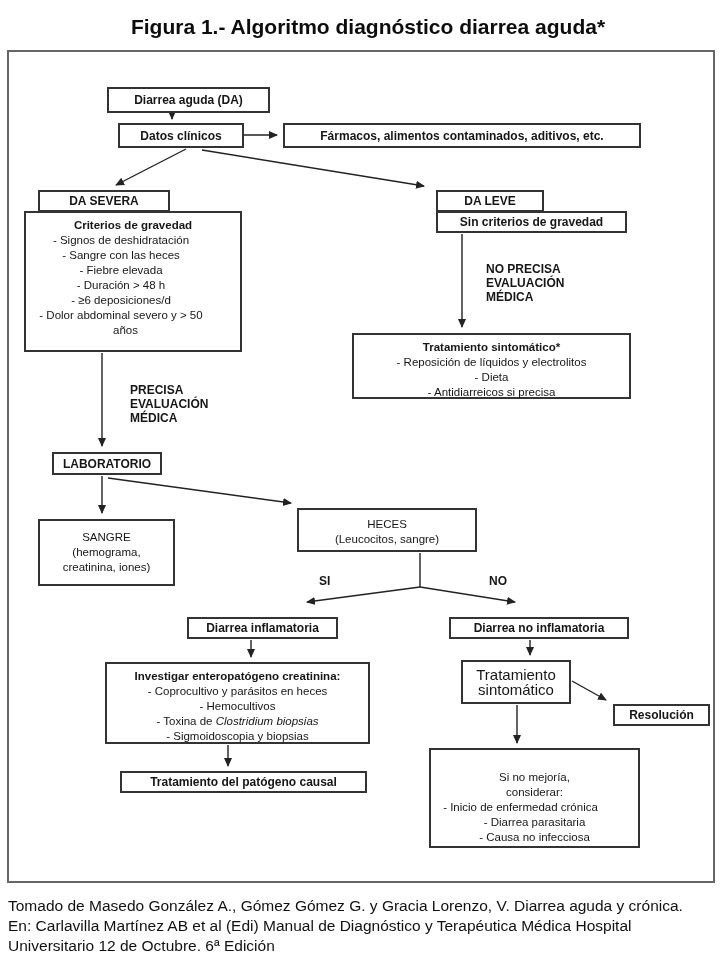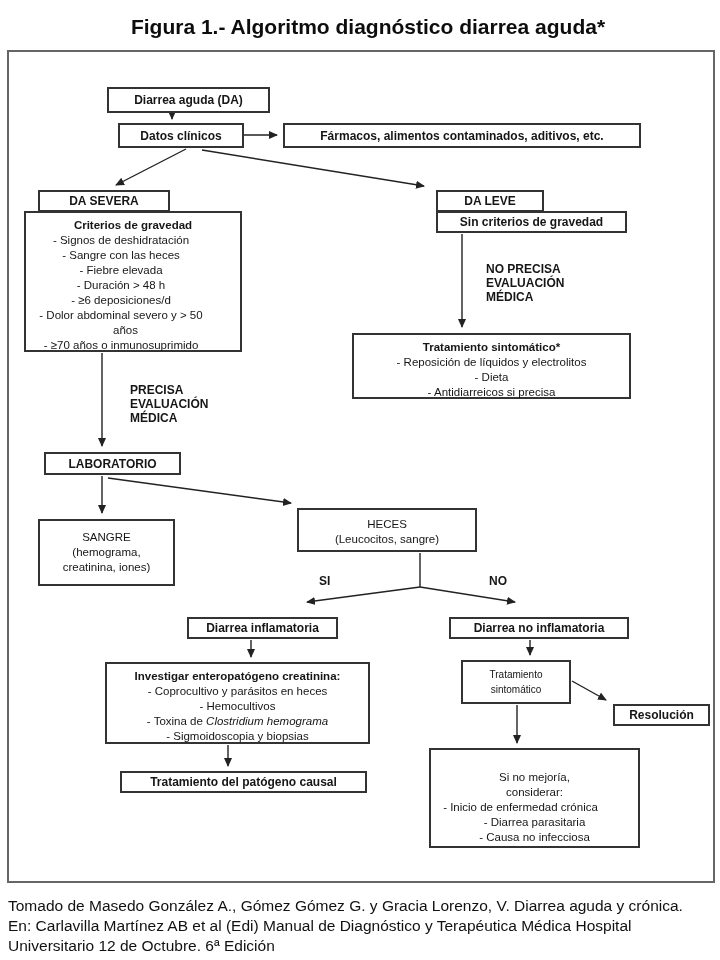--- a/index.html
+++ b/index.html
@@ -83,21 +83,20 @@
   <div class="box center bold" style="left:38px;top:190px;width:132px;height:22px;">DA SEVERA</div>
 
   <div class="box box-pad crit" style="left:24px;top:211px;width:218px;height:141px;">
     <div class="bold">Criterios de gravedad</div>
     <div class="item">- Signos de deshidratación</div>
     <div class="item">- Sangre con las heces</div>
     <div class="item">- Fiebre elevada</div>
     <div class="item">- Duración &gt; 48 h</div>
     <div class="item">- ≥6 deposiciones/d</div>
     <div class="item">- Dolor abdominal severo y &gt; 50 años</div>
-    <div class="item">- ≥70 años o inmunosuprimido</div>
   </div>
 
   <div class="box center bold" style="left:436px;top:190px;width:108px;height:22px;">DA LEVE</div>
 
   <div class="box center bold" style="left:436px;top:211px;width:191px;height:22px;">Sin criterios de gravedad</div>
 
   <div class="edge-label" style="left:486px;top:262px;">
     <div>NO PRECISA</div>
     <div>EVALUACIÓN</div>
     <div>MÉDICA</div>
@@ -109,21 +108,21 @@
     <div class="item">- Dieta</div>
     <div class="item">- Antidiarreicos si precisa</div>
   </div>
 
   <div class="edge-label" style="left:130px;top:383px;">
     <div>PRECISA</div>
     <div>EVALUACIÓN</div>
     <div>MÉDICA</div>
   </div>
 
-  <div class="box center bold" style="left:44px;top:452px;width:137px;height:23px;">LABORATORIO</div>
+  <div class="box center bold" style="left:52px;top:452px;width:110px;height:23px;">LABORATORIO</div>
 
   <div class="box box-pad listbox" style="left:38px;top:519px;width:137px;height:67px;padding-top:9px;">
     <div>SANGRE</div>
     <div>(hemograma,</div>
     <div>creatinina, iones)</div>
   </div>
 
   <div class="box box-pad listbox" style="left:297px;top:508px;width:180px;height:44px;padding-top:7px;">
     <div>HECES</div>
     <div>(Leucocitos, sangre)</div>
@@ -131,29 +130,29 @@
 
   <div class="edge-label" style="left:319px;top:574px;">SI</div>
   <div class="edge-label" style="left:489px;top:574px;">NO</div>
 
   <div class="box center bold" style="left:187px;top:617px;width:151px;height:22px;">Diarrea inflamatoria</div>
 
   <div class="box box-pad listbox" style="left:105px;top:662px;width:265px;height:82px;">
     <div class="hd">Investigar enteropatógeno creatinina:</div>
     <div class="item">- Coprocultivo y parásitos en heces</div>
     <div class="item">- Hemocultivos</div>
-    <div class="item"><span>- Toxina de </span><span class="ital">Clostridium hemograma</span></div>
+    <div class="item"><span>- Toxina de </span><span class="ital">Clostridium biopsias</span></div>
     <div class="item">- Sigmoidoscopia y biopsias</div>
   </div>
 
   <div class="box center bold" style="left:449px;top:617px;width:180px;height:22px;">Diarrea no inflamatoria</div>
 
   <div class="box center bold" style="left:120px;top:771px;width:247px;height:22px;">Tratamiento del patógeno causal</div>
 
-  <div class="box center plain" style="left:461px;top:660px;width:110px;height:44px;font-size:10px;line-height:15px;">
+  <div class="box center plain" style="left:461px;top:660px;width:110px;height:44px;font-size:15px;line-height:15px;">
     <div>
       <div>Tratamiento</div>
       <div>sintomático</div>
     </div>
   </div>
 
   <div class="box center bold" style="left:613px;top:704px;width:97px;height:22px;">Resolución</div>
 
   <div class="box box-pad listbox" style="left:429px;top:748px;width:211px;height:100px;padding-top:20px;">
     <div>Si no mejoría,</div>

